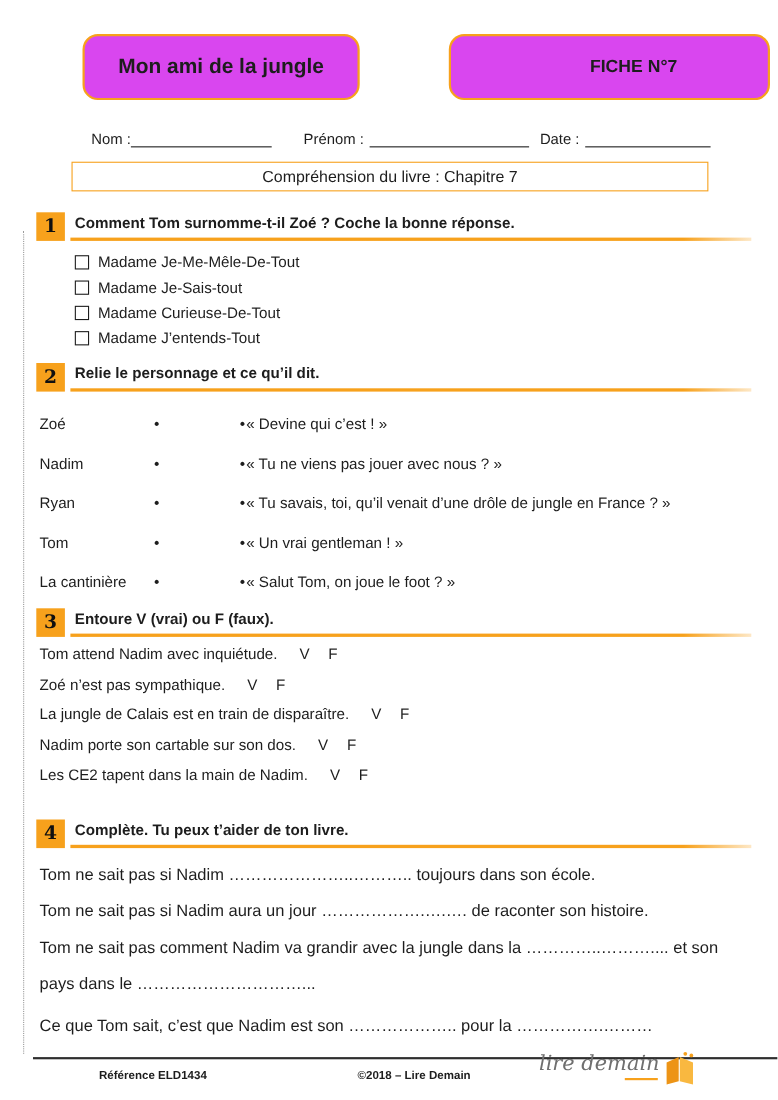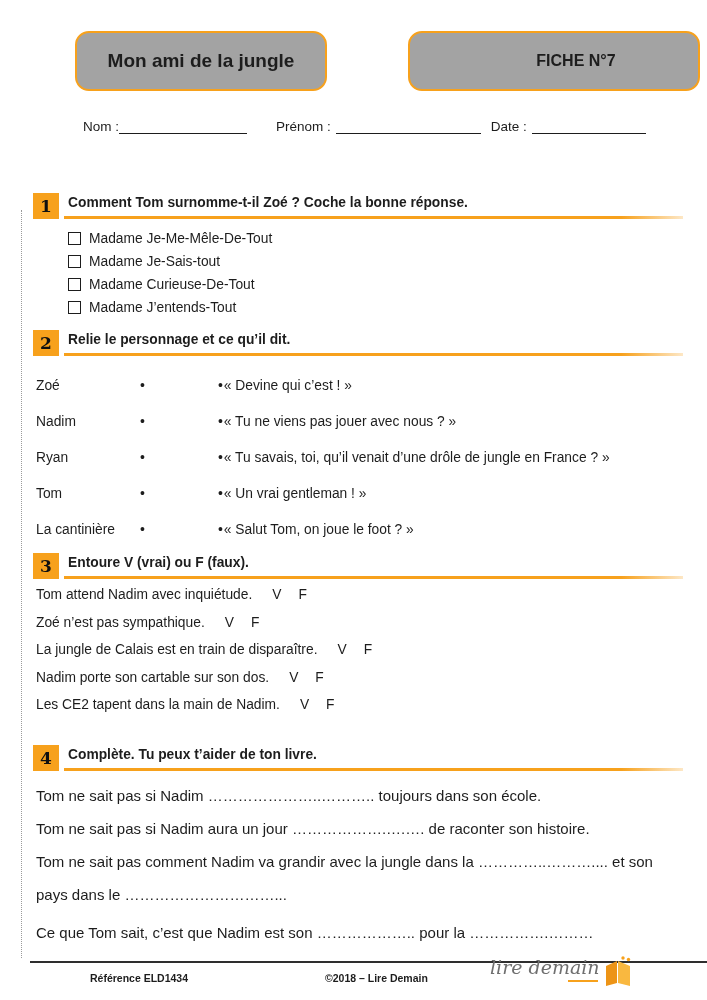--- a/index.html
+++ b/index.html
@@ -3,21 +3,21 @@
 <meta charset="utf-8">
 <style>
   html,body{margin:0;padding:0;background:#ffffff;}
   .page{
     position:relative;width:707px;height:1000px;background:#fff;
     font-family:"Liberation Sans","DejaVu Sans",sans-serif;color:#1d1d1d;
     overflow:hidden;
   }
   
   .hdr-box{position:absolute;border:2.4px solid var(--accent,#F7A11C);border-radius:14px;
-    display:flex;align-items:center;justify-content:center;background:#a3a3a3;}
+    display:flex;align-items:center;justify-content:center;background:#d946ef;}
   .hdr-box.title{left:75px;top:31px;width:248px;height:56px;font-size:19px;font-weight:bold;}
   .hdr-box.fiche{left:408px;top:31px;width:244px;height:56px;font-size:16px;font-weight:bold;padding-left:44px;}
   
   .identity{position:absolute;left:83px;top:116px;width:574px;display:flex;align-items:flex-end;
     font-size:13.5px;height:18px;}
   .blank{border-bottom:1.4px solid #1d1d1d;height:15px;display:inline-block;}
   .blank.nom{width:128px;}
   .blank.prenom{width:145px;margin-left:5px;}
   .blank.date{width:114px;margin-left:5px;}
   .id-label.prenom{margin-left:29px;}
@@ -82,20 +82,23 @@
 
   <div class="identity">
     <span class="id-label">Nom :</span>
     <span class="blank nom"></span>
     <span class="id-label prenom">Prénom :</span>
     <span class="blank prenom"></span>
     <span class="id-label date">Date :</span>
     <span class="blank date"></span>
   </div>
 
+  <div class="subtitle-box">
+    <span>Compréhension du livre : Chapitre 7</span>
+  </div>
 
   <div class="side-line"></div>
 
   <div class="sec-header sh1">
     <span class="badge">1</span>
     <span class="sec-title">Comment Tom surnomme-t-il Zoé ? Coche la bonne réponse.</span>
     <span class="sec-line"></span>
   </div>
 
   <div class="checklist">

